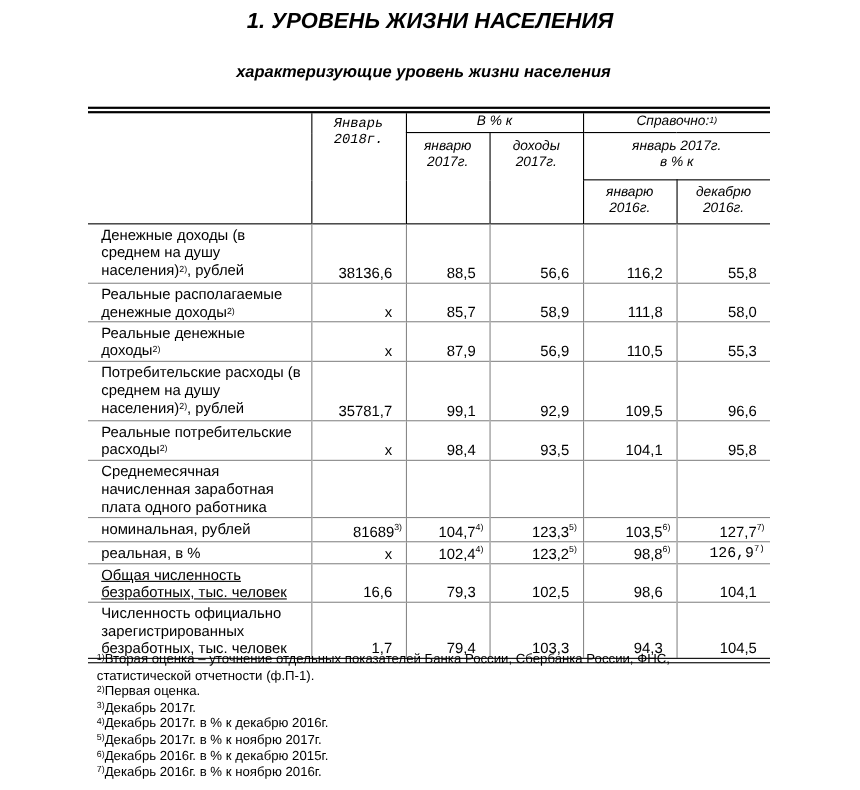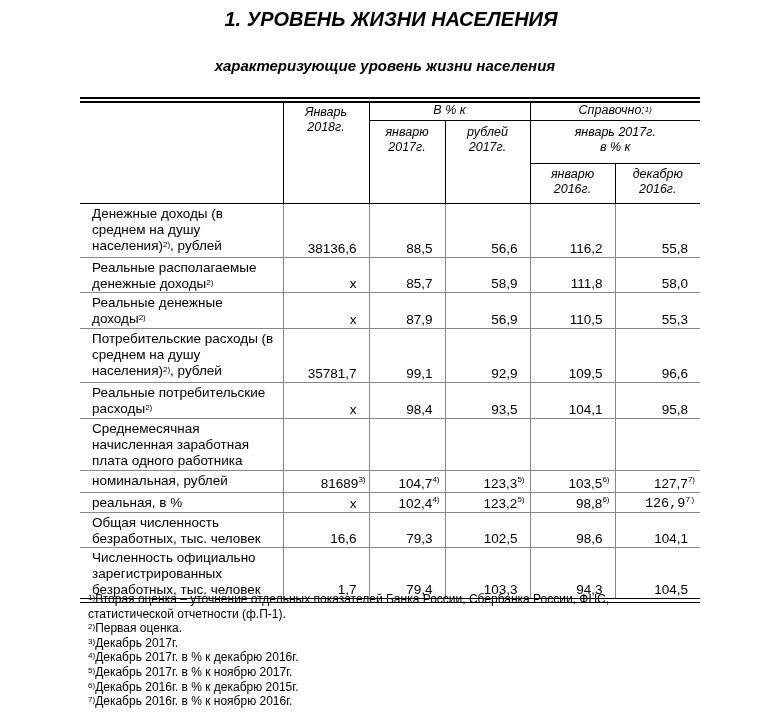--- a/index.html
+++ b/index.html
@@ -44,33 +44,33 @@
       <col style="width:203px">
         <col style="width:86px">
         <col style="width:76px">
         <col style="width:85px">
         <col style="width:85px">
         <col style="width:85px">
     </colgroup>
     <thead>
       <tr class="hdr">
         <th class="first" rowspan="3" style="height:92px;"></th>
-        <th rowspan="3" style="padding:2px 14px 16px;">
+        <th rowspan="3" style="padding:2px 14px 16px;font-family:Liberation Mono, monospace;">
           <span>Январь 2018г.</span>
         </th>
         <th colspan="2" class="hline" style="height:17px;">
           <span>В % к</span>
         </th>
         <th colspan="2" class="hline">
           <span>Справочно:</span><sup>1)</sup>
         </th>
       </tr>
       <tr class="hdr">
         <th rowspan="2" style="padding:4px 10px 0;"><span>январю 2017г.</span></th>
-        <th rowspan="2" style="padding:4px 12px 0;"><span>рублей 2017г.</span></th>
+        <th rowspan="2" style="padding:4px 12px 0;"><span>доходы 2017г.</span></th>
         <th colspan="2" class="hline" style="height:38px;padding:4px 40px 0;"><span>январь 2017г. в % к</span></th>
       </tr>
       <tr class="hdr">
         <th style="height:36px;padding:3px 12px 0;"><span>январю 2016г.</span></th>
         <th style="padding:3px 12px 0;"><span>декабрю 2016г.</span></th>
       </tr>
     </thead>
     <tbody id="tbody">
         <tr class="first">
           <td class="lbl" style="height: 51px;"><span>Денежные доходы (в среднем на душу населения)</span><sup>2)</sup><span>, рублей</span></td>
@@ -130,21 +130,21 @@
         </tr>
         <tr>
           <td class="lbl" style="height: 17px;"><span>реальная, в %</span></td>
           <td class="num"><span>x</span></td>
           <td class="num" style="padding-right: 5px;"><span>102,4</span><sup>4)</sup></td>
           <td class="num" style="padding-right: 5px;"><span>123,2</span><sup>5)</sup></td>
           <td class="num" style="padding-right: 5px;"><span>98,8</span><sup>6)</sup></td>
           <td class="num" style="padding-right: 5px; font-family: Liberation Mono, monospace;"><span>126,9</span><sup>7)</sup></td>
         </tr>
         <tr>
-          <td class="lbl" style="height: 32px;"><span>Общая численность безработных, тыс. человек</span></td>
+          <td class="lbl" style="height: 32px; text-decoration: underline;"><span>Общая численность безработных, тыс. человек</span></td>
           <td class="num"><span>16,6</span></td>
           <td class="num"><span>79,3</span></td>
           <td class="num"><span>102,5</span></td>
           <td class="num"><span>98,6</span></td>
           <td class="num"><span>104,1</span></td>
         </tr>
         <tr>
           <td class="lbl" style="height: 47px;"><span>Численность официально зарегистрированных безработных, тыс. человек</span></td>
           <td class="num"><span>1,7</span></td>
           <td class="num"><span>79,4</span></td>

